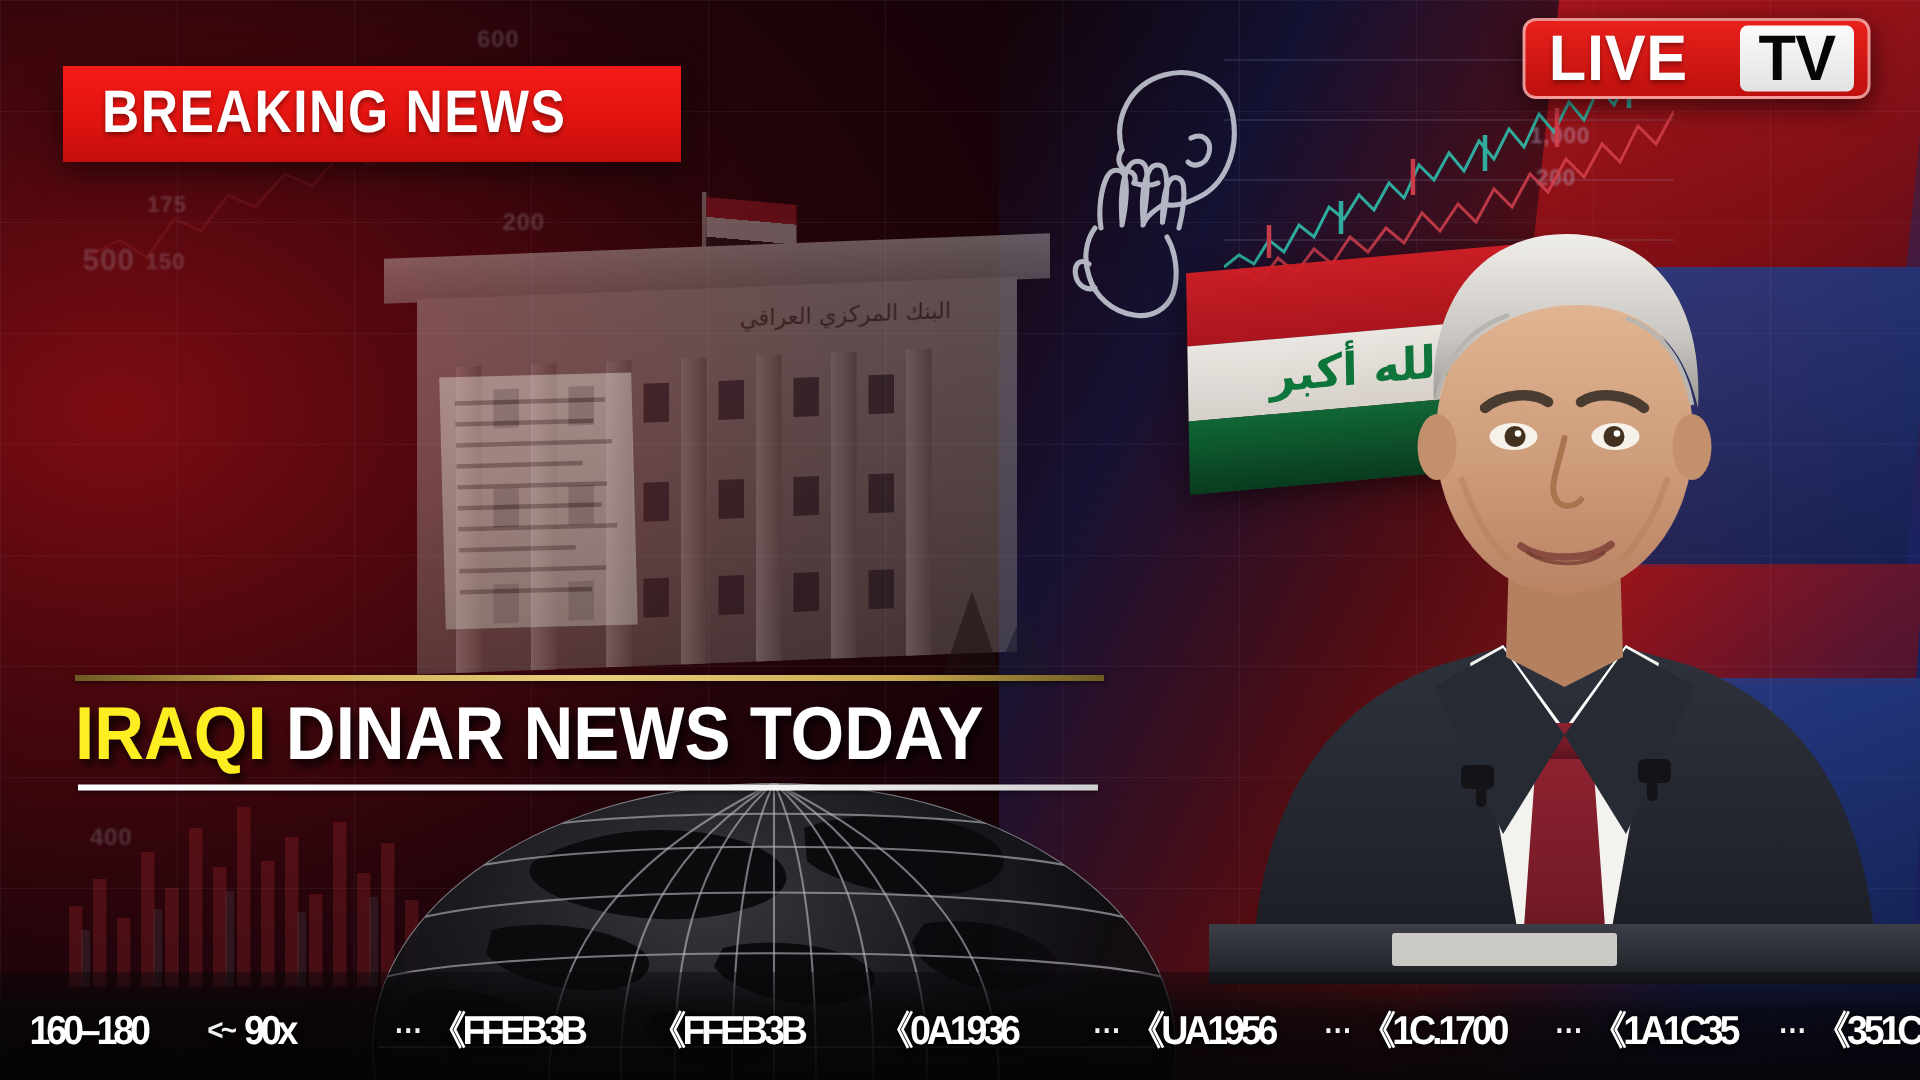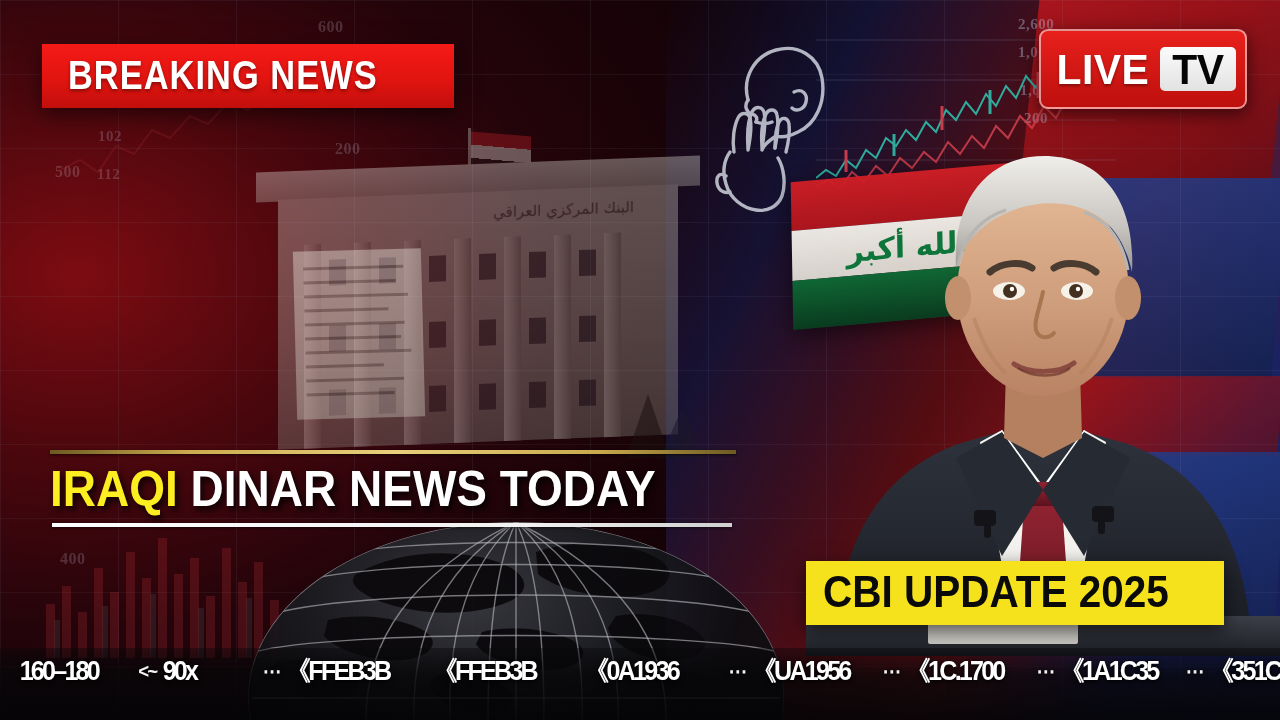--- a/index.html
+++ b/index.html
@@ -45,21 +45,21 @@
     background-image:
       linear-gradient(to right, rgba(170,190,230,.10) 1px, transparent 1px),
       linear-gradient(to bottom, rgba(170,190,230,.085) 1px, transparent 1px);
     background-size:118px 74px;
     opacity:.75;
   }
 
   
   .axis-num {
     position:absolute;
-    font-family:Liberation Serif, serif;
+    font-family:Liberation Sans, sans-serif;
     font-weight:700;
     color:rgba(215,222,245,.20);
     letter-spacing:.5px;
     filter:blur(.6px);
     white-space:nowrap;
   }
   .axis-num.right { color:rgba(206,220,250,.36); }
 
   
   .building {
@@ -183,26 +183,27 @@
     display:block;
     font-family:"Liberation Sans", sans-serif;
     font-weight:700; font-size:40px; line-height:40px;
     color:#ffffff; letter-spacing:1.2px;
     transform:scaleX(.86); transform-origin:left center;
     text-shadow:0 2px 4px rgba(0,0,0,.4);
     white-space:nowrap;
   }
 
   .live-badge {
-    position:absolute; right:33px; top:29px;
+    position:absolute; right:33px; top:12px;
     display:flex; align-items:stretch;
     background:linear-gradient(180deg,#e8201c,#bd100d);
-    border-radius:9px; padding:16px 9px;
+    border-radius:9px; padding:3px 9px;
     border:2px solid rgba(255,255,255,.55);
     box-shadow:0 5px 18px rgba(0,0,0,.6);
+    gap:24px;
   }
   .live-badge .live-word {
     font-weight:700; font-size:43px; line-height:44px; color:#fff;
     letter-spacing:.5px; padding:0 8px 0 4px;
     transform:scaleX(.95);
     text-shadow:0 2px 3px rgba(0,0,0,.35);
   }
   .live-badge .tv-box {
     background:linear-gradient(180deg,#fbfbfb,#e2e2e2);
     border-radius:5px; padding:0 11px;
@@ -256,21 +257,21 @@
     box-shadow:0 6px 18px rgba(0,0,0,.6);
   }
   .cbi-banner span {
     display:block; font-weight:700; font-size:45px; line-height:48px;
     color:#0a0a0a; letter-spacing:0px; white-space:nowrap;
     transform:scaleX(.90); transform-origin:left center;
   }
 
   
   .ticker {
-    position:absolute; left:0; right:0; bottom:16px; height:66px;
+    position:absolute; left:0; right:0; bottom:0; height:66px;
     display:flex; align-items:center;
   }
   .tk-item {
     display:flex; align-items:center; gap:7px;
     font-weight:700; font-size:27px; line-height:30px; color:#ffffff;
     white-space:nowrap;
     text-shadow:0 2px 5px rgba(0,0,0,.95), 0 0 2px rgba(0,0,0,.9);
     transform:scaleX(.93);
   }
   .tk-arrow { font-size:20px; color:#f2f2f2; letter-spacing:-2px; }
@@ -286,24 +287,24 @@
   <div class="bg-studio"></div>
   <div class="studio-red" style="left:1030px; top:0;   width:250px; height:180px; transform:skewX(-6deg);"></div>
   <div class="studio-panel" style="left:1040px; top:178px; width:240px; height:200px; transform:skewX(-5deg);"></div>
   <div class="studio-red" style="left:1052px; top:376px; width:228px; height:80px; transform:skewX(-4deg); opacity:.65;"></div>
   <div class="studio-panel" style="left:1060px; top:452px; width:220px; height:200px; transform:skewX(-4deg);"></div>
 
   <div class="bg-grid"></div>
 
   <div class="axis-num" style="left:60px;  top:550px; font-size:16px;">400</div>
   <div class="axis-num" style="left:318px; top:18px;  font-size:16px;">600</div>
-  <div class="axis-num" style="left:55px;  top:163px; font-size:16px;">500</div>
+  <div class="axis-num" style="left:55px;  top:163px; font-size:20px;">500</div>
   <div class="axis-num" style="left:335px; top:140px; font-size:16px;">200</div>
-  <div class="axis-num" style="left:98px;  top:128px; font-size:15px;">102</div>
-  <div class="axis-num" style="left:97px;  top:166px; font-size:15px;">112</div>
+  <div class="axis-num" style="left:98px;  top:128px; font-size:15px;">175</div>
+  <div class="axis-num" style="left:97px;  top:166px; font-size:15px;">150</div>
 
   <div class="axis-num right" style="left:1018px; top:16px;  font-size:15px;">2,600</div>
   <div class="axis-num right" style="left:1018px; top:44px;  font-size:15px;">1,000</div>
   <div class="axis-num right" style="left:1020px; top:82px;  font-size:15px;">1,000</div>
   <div class="axis-num right" style="left:1024px; top:110px; font-size:15px;">200</div>
 
   <div class="building">
     <div class="flagpole"></div>
     <div class="mini-flag"></div>
     <div class="bld-roof"></div>
@@ -577,23 +578,20 @@
     <div class="tv-box">
       <div class="tv-word">TV</div>
     </div>
   </div>
 
 
   <div class="sub-rule-top"></div>
   <div class="subtitle"><span class="sub-hi">IRAQI</span><span class="sub-rest"> DINAR NEWS TODAY</span></div>
   <div class="sub-rule-bot"></div>
 
-  <div class="cbi-banner">
-    <span>CBI UPDATE 2025</span>
-  </div>
 
   <div class="ticker">
     <div class="tk-item" style="position:absolute; left:10px;">
         <span class="tk-arrow"></span>
         <span class="tk-guil">160–180</span>
       </div>
     <div class="tk-item" style="position:absolute; left:136px;">
         <span class="tk-arrow">&lt;~</span>
         <span class="tk-guil">90x</span>
       </div>

